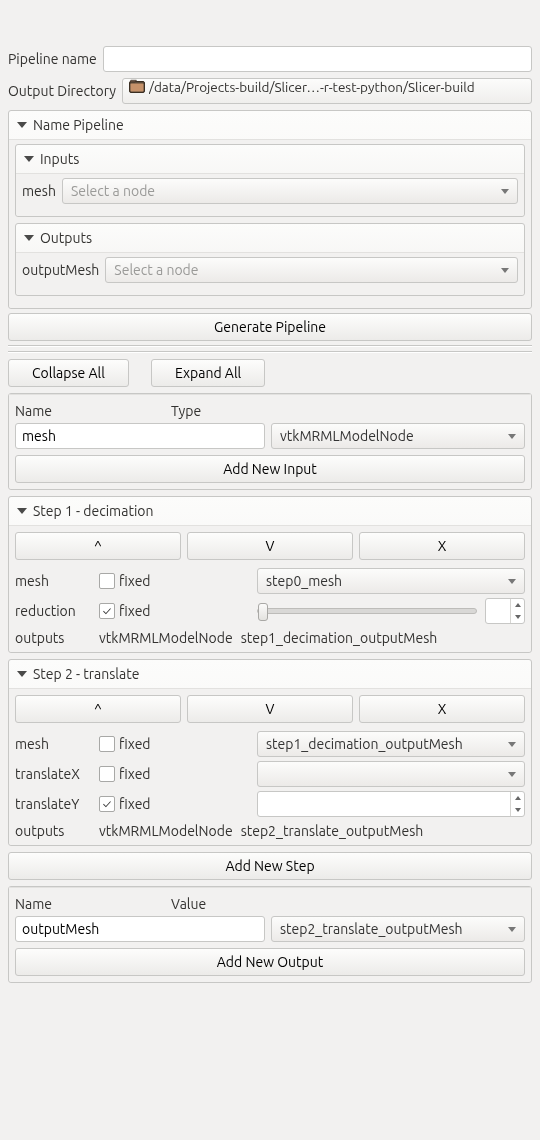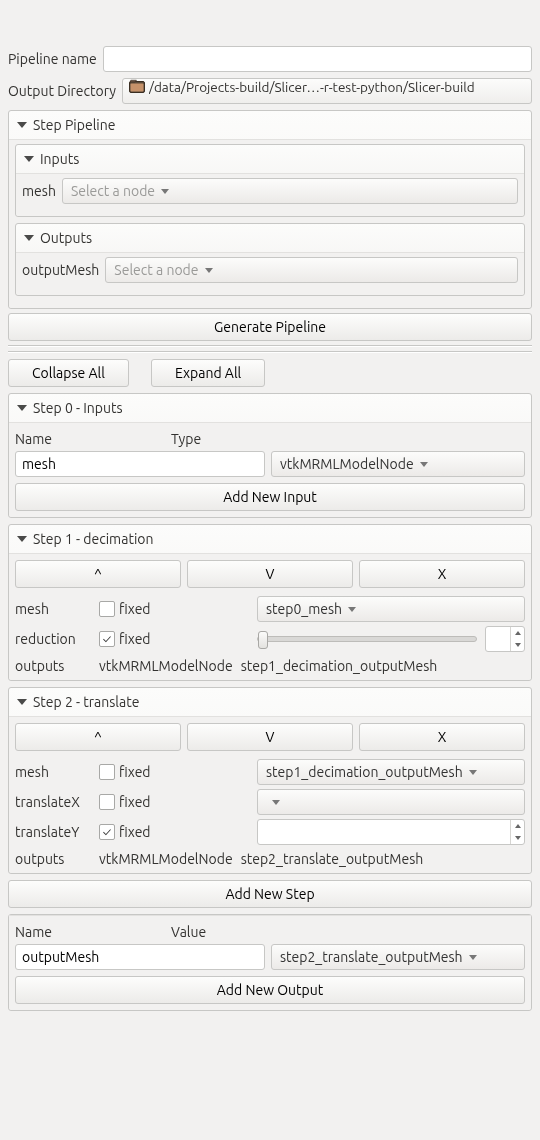--- a/index.html
+++ b/index.html
@@ -73,20 +73,21 @@
     border-radius: 3px;
     background: linear-gradient(#fcfcfb,#f1f0ee);
     margin-bottom: 6px;
   }
   .sub-panel .panel-body { padding: 4px 6px 6px 6px; }
   .node-combo {
     flex: 1;
     height: 26px;
     display: flex;
     align-items: center;
+    justify-content: space-between;
     border: 1px solid #c7c7c5;
     border-radius: 3px;
     background: linear-gradient(#fcfcfb,#eceae8);
     padding: 0 8px;
     color: #9a9a98;
     cursor: pointer;
   }
   .node-combo.dark { color: #333; }
   .combo-caret {
     width: 0;height:0;
@@ -178,21 +179,21 @@
           <path d="M1 3 L6 3 L7.5 1.2 L1.8 1.2 Z" fill="#6a5342" stroke="#3a2e22" stroke-width="0.6"></path>
         </svg>
       </span>
       <span class="path-text">/data/Projects-build/Slicer…-r-test-python/Slicer-build</span>
     </div>
   </div>
 
   <div class="panel">
     <div class="panel-header">
       <span class="disclosure-icon"></span>
-      <span>Step Pipeline</span>
+      <span>Name Pipeline</span>
     </div>
     <div class="panel-body">
 
       <div class="sub-panel">
         <div class="panel-header">
           <span class="disclosure-icon"></span>
           <span>Inputs</span>
         </div>
         <div class="panel-body">
           <div class="row">
@@ -228,24 +229,20 @@
 
   <div class="hr"></div>
   <div class="hr"></div>
 
   <div class="right-btns">
     <button class="btn">Collapse All</button>
     <button class="btn">Expand All</button>
   </div>
 
   <div class="panel step-panel">
-    <div class="panel-header">
-      <span class="disclosure-icon"></span>
-      <span>Step 0 - Inputs</span>
-    </div>
     <div class="panel-body">
       <div class="two-col-head">
         <span class="colA">Name</span>
         <span class="colB">Type</span>
       </div>
       <div class="two-col-row">
         <input type="text" class="text-input colA" value="mesh" style="">
         <div class="node-combo dark colB">
           <span>vtkMRMLModelNode</span>
           <span class="combo-caret"></span>

